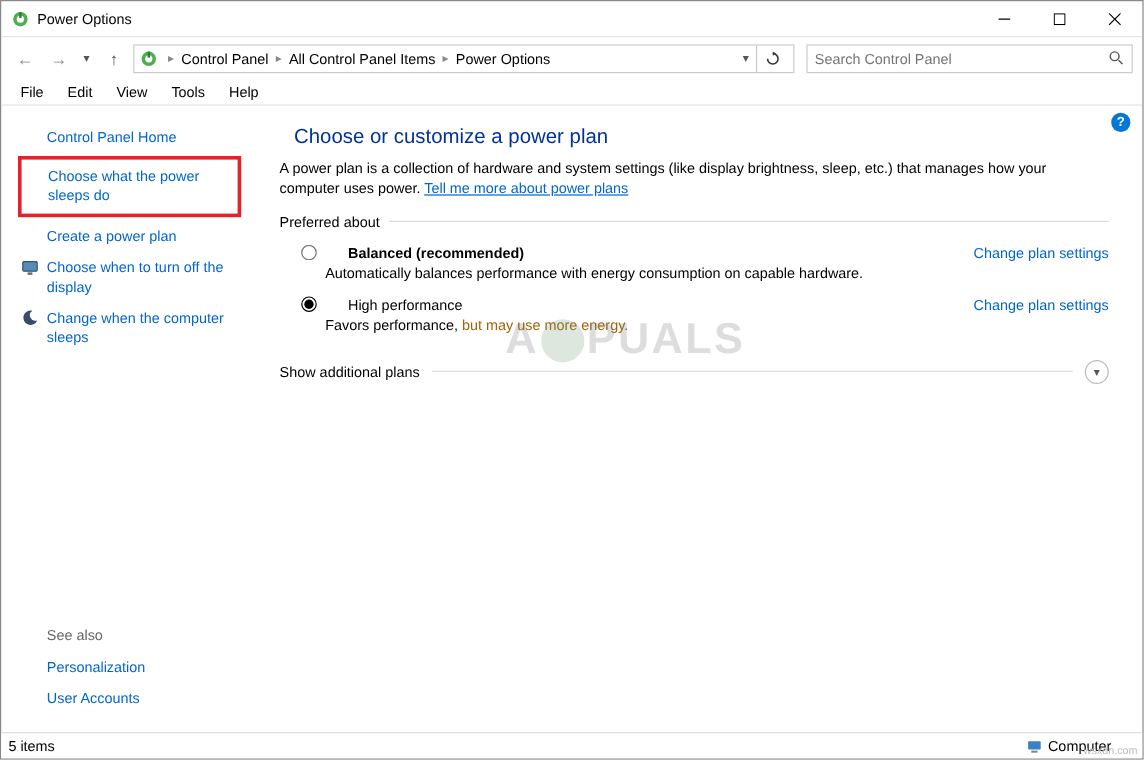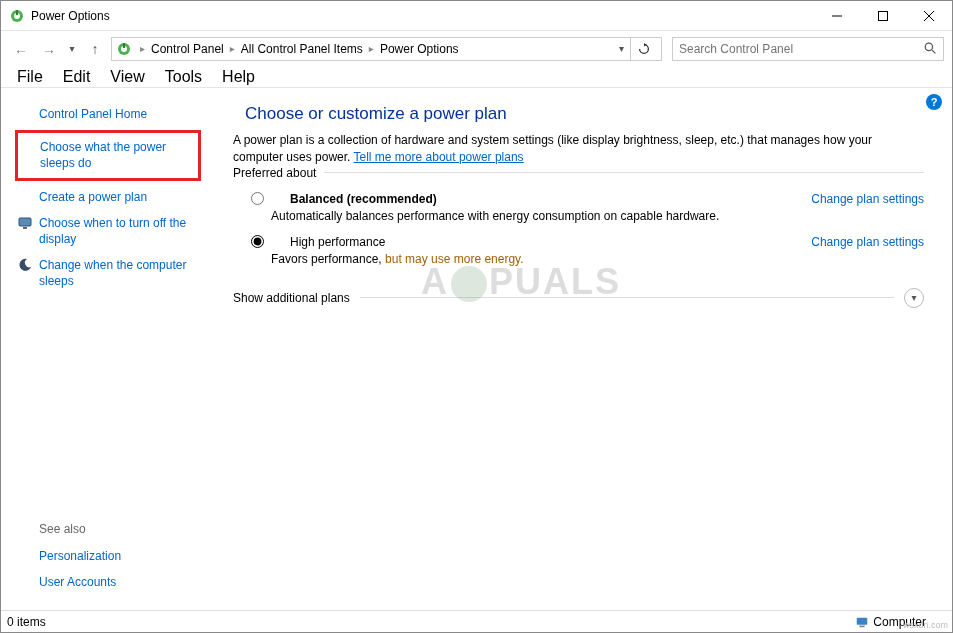--- a/index.html
+++ b/index.html
@@ -20,36 +20,36 @@
     .bc-sep { margin: 0 4px; color: #888; font-size: 10px; }
     .bc-item { cursor: pointer; padding: 0 2px; }
     .bc-spacer { flex: 1; }
     .bc-drop { color: #555; font-size: 10px; padding: 0 6px; cursor: pointer; }
     .bc-refresh { border-left: 1px solid #ccc; padding: 0 6px; height: 100%; display: flex; align-items: center; cursor: pointer; }
     .searchbox { width: 272px; height: 24px; border: 1px solid #ccc; margin-left: 6px; display: flex; align-items: center; padding: 0 6px; color: #888; }
     .searchbox input { border: none; outline: none; flex: 1; font-size: 12px; color: #555; background: transparent; }
     .search-icon { color: #555; font-size: 12px; margin-left: 4px; }
     
     .menubar { height: 22px; display: flex; align-items: center; padding: 0 6px; gap: 0; border-bottom: 1px solid #e5e5e5; }
-    .menu-item { padding: 2px 10px; cursor: pointer; font-size: 16px; }
+    .menu-item { padding: 2px 10px; cursor: pointer; font-size: 12px; }
     
     .content { display: flex; height: calc(100% - 30px - 35px - 22px - 22px); position: relative; }
     
     .sidebar { width: 210px; padding: 14px 10px 10px 14px; position: relative; font-size: 12px; }
     .side-link { color: #0066cc; padding: 4px 4px 4px 24px; margin-bottom: 2px; cursor: pointer; display: block; position: relative; line-height: 1.35; }
     .side-link.highlighted { border: 3px solid #e4222a; padding: 6px 4px 6px 22px; margin: 4px 0; }
     .side-icon { position: absolute; left: 2px; top: 4px; width: 16px; height: 16px; }
     .side-link.no-icon { }
     .see-also { position: absolute; bottom: 14px; left: 14px; right: 10px; }
     .see-also-hdr { color: #666; margin-bottom: 8px; padding-left: 24px; }
     
     .main { flex: 1; padding: 16px 28px 10px 22px; position: relative; }
     .help-icon { position: absolute; top: 6px; right: 10px; width: 16px; height: 16px; background: #0078d7; border-radius: 50%; color: #fff; display: flex; align-items: center; justify-content: center; font-size: 11px; font-weight: bold; cursor: pointer; }
     .page-title { color: #003399; font-size: 17px; font-weight: 400; margin-bottom: 8px; margin-left: 12px; }
-    .page-desc { font-size: 12px; line-height: 1.4; }
+    .page-desc { font-size: 12px; line-height: 1.4; margin-bottom: 12px; }
     .desc-link { color: #0066cc; cursor: pointer; text-decoration: underline; }
     
     .section-hdr { font-size: 12px; color: #000; margin-bottom: 2px; display: flex; align-items: center; }
     .section-hdr .line { flex: 1; border-top: 1px solid #ddd; margin-left: 8px; }
     
     .plan { margin: 12px 0 10px 18px; }
     .plan-row { display: flex; align-items: center; gap: 20px; }
     .plan-radio { margin-right: 6px; accent-color: #000; }
     .plan-name { font-weight: 600; font-size: 12px; }
     .plan-name.nb { font-weight: 400; }
@@ -218,21 +218,21 @@
       <span class="addl-label">Show additional plans</span>
       <span class="line"></span>
       <span class="addl-expand">▾</span>
     </div>
   </div>
 </div>
 
 <div class="watermark">A<span class="watermark-icon"></span>PUALS</div>
 
 <div class="statusbar">
-  <div class="status-left">0 items</div>
+  <div class="status-left">5 items</div>
   <div class="status-right">
     <span class="status-icon">
         <svg viewBox="0 0 16 16">
           <rect x="2" y="3" width="12" height="8" rx="1" fill="#3a82c4"></rect>
           <rect x="5" y="12" width="6" height="2" fill="#888"></rect>
         </svg>
       </span>
     <span>Computer</span>
   </div>
 </div>

